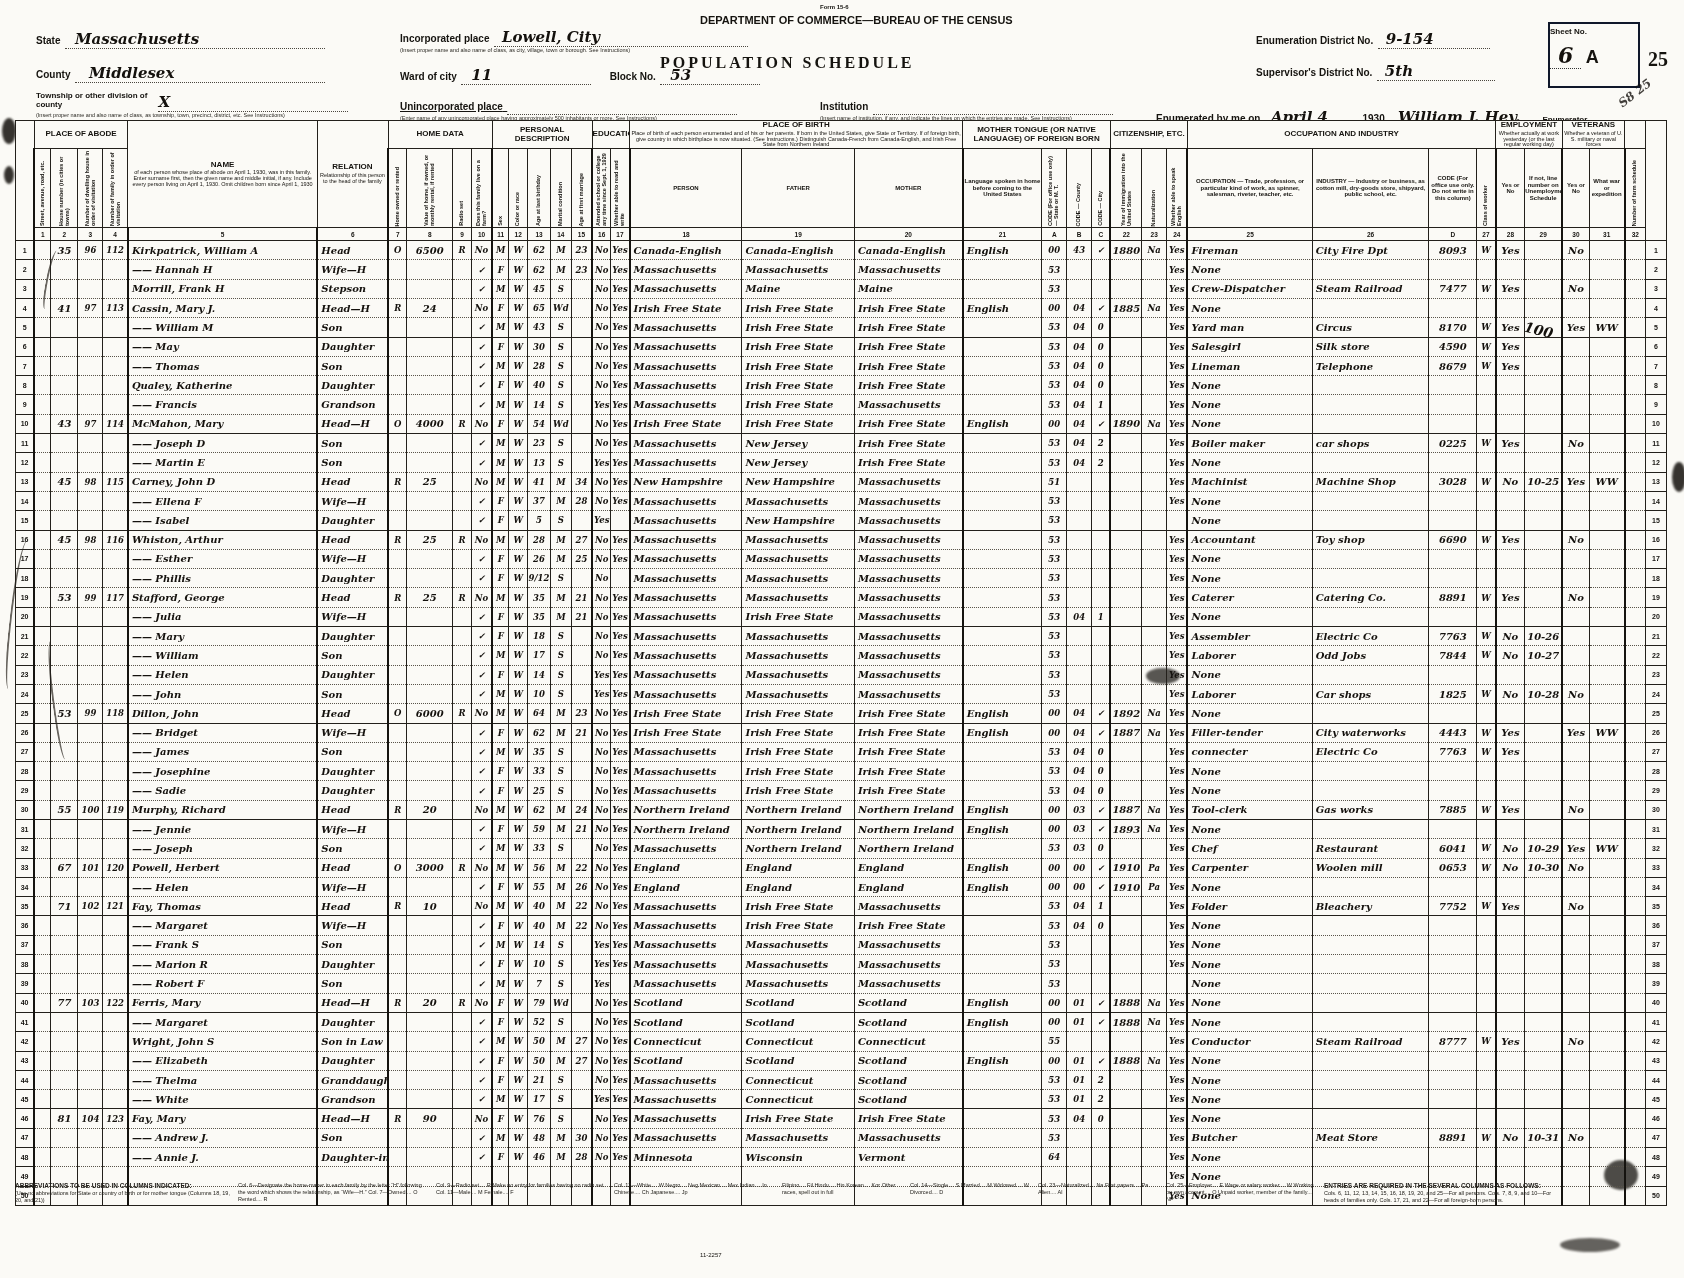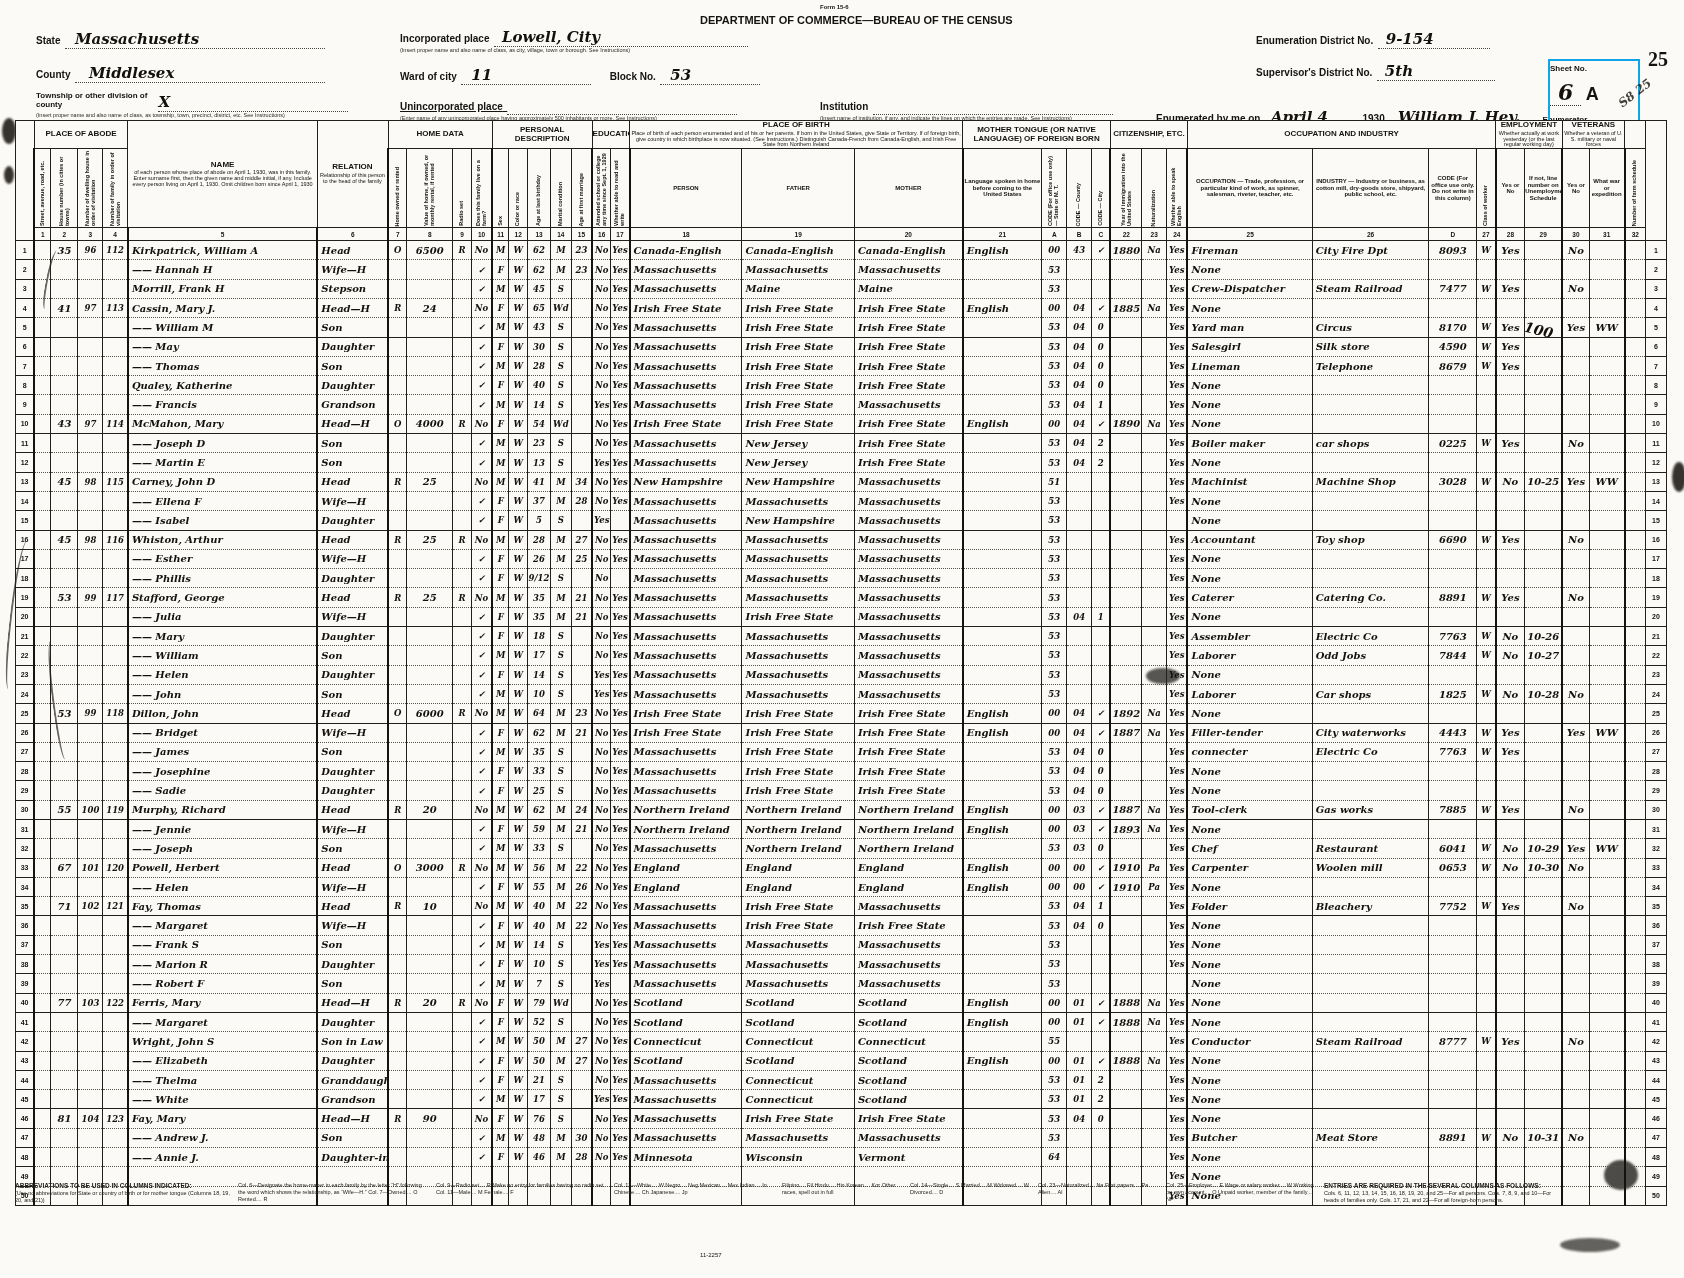--- a/index.html
+++ b/index.html
@@ -9,21 +9,21 @@
   .p{position:absolute;white-space:nowrap;}
   .lbl{font-size:10px;font-weight:bold;}
   .lbl-sm{font-size:8px;font-weight:bold;}
   .tiny{font-size:5.5px;font-weight:normal;white-space:normal;line-height:1.1;color:#2b2923;}
   .ctr{text-align:left;}
   
   .hw{font-family:"DejaVu Serif",serif;font-style:italic;font-weight:bold;color:#14110d;}
   .hw-lg{font-size:15px;}
   .dotted{border-bottom:1px dotted #4a463e;display:inline-block;}
   
-  .sheetbox{position:absolute;border:2px solid #0ea5e9;width:88px;height:62px;margin-top:37px;}
+  .sheetbox{position:absolute;border:2px solid #0f172a;width:88px;height:62px;}
   
   table.census{border-collapse:collapse;table-layout:fixed;width:1652px;margin:0;
                position:absolute;left:15px;top:120px;}
   table.census th,table.census td{border-left:1px solid #23201b;border-right:1px solid #23201b;
       padding:0;overflow:hidden;}
   thead th{border:1px solid #23201b;background:#fbfaf6;vertical-align:middle;}
   th.gh{font-size:8px;font-weight:bold;text-transform:uppercase;line-height:1.1;padding:1px 2px;}
   th.gh .gd{font-size:5.5px;font-weight:normal;text-transform:none;line-height:1.05;display:block;margin-top:1px;white-space:normal;}
   th.vh{height:78px;font-size:5.5px;font-weight:bold;vertical-align:bottom;}
   th.vh span{writing-mode:vertical-rl;transform:rotate(180deg);display:inline-block;
@@ -50,20 +50,21 @@
   .scrawl{position:absolute;border-left:2px solid #2a261f;border-radius:60% 40%;opacity:.7;}
   .note{position:absolute;}
 </style>
 </head>
 <body>
 
 <div class="sheet">
 
   <div class="p ctr" style="left:820px;top:4px;width:280px;font-size:6px;font-weight:bold;">Form 15-6</div>
   <div class="p ctr lbl" style="left:700px;top:14px;width:520px;font-size:11px;">DEPARTMENT OF COMMERCE—BUREAU OF THE CENSUS</div>
+  <div class="p ctr" style="left:660px;top:54px;width:600px;font-size:16px;font-weight:bold;letter-spacing:3px;font-family:'Liberation Serif',serif;">POPULATION SCHEDULE</div>
 
   <div class="p" style="left:36px;top:30px;">
     <span class="lbl">State</span>
     <span class="hw hw-lg dotted" style="width:250px;padding-left:10px;">Massachusetts</span>
   </div>
   <div class="p" style="left:36px;top:64px;">
     <span class="lbl">County</span>
     <span class="hw hw-lg dotted" style="width:236px;padding-left:14px;">Middlesex</span>
   </div>
   <div class="p" style="left:36px;top:92px;width:330px;">

